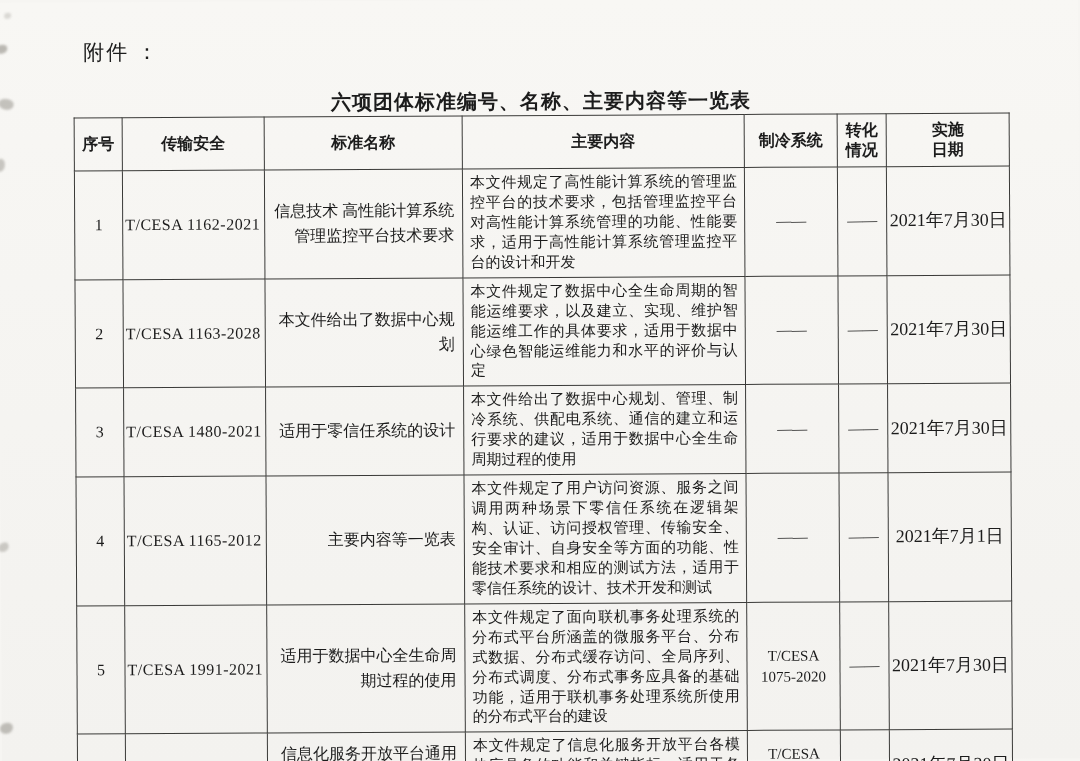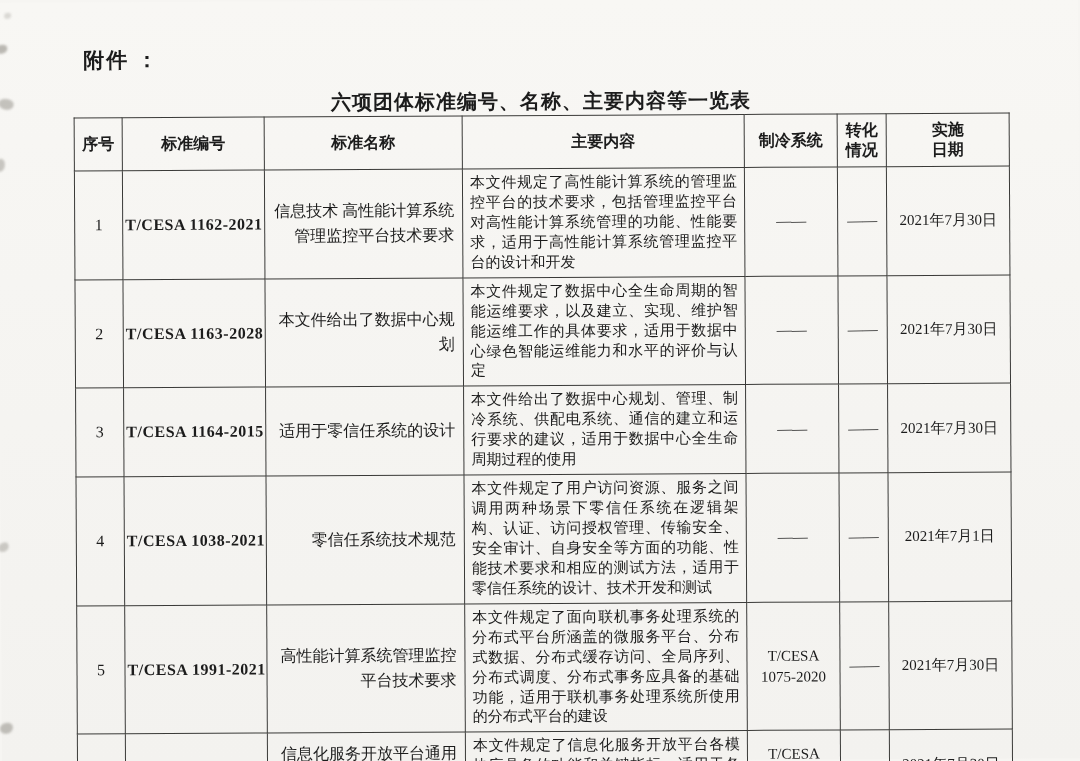--- a/index.html
+++ b/index.html
@@ -17,23 +17,23 @@
   }
   .page {
     position: absolute;
     inset: 0;
     background: linear-gradient(180deg, #f8f7f4 0%, #f5f4f1 55%, #f3f2ef 100%);
     transform: rotate(-0.3deg);
   }
   .attachment {
     position: absolute;
     left: 85px;
-    top: 44px;
+    top: 36px;
     font-size: 21px;
-    font-weight: bold;
+    font-weight: normal;
     letter-spacing: 2px;
   }
   .doc-title {
     position: absolute;
     left: 75px;
     width: 935px;
     top: 88px;
     text-align: center;
     font-size: 20px;
     font-weight: bold;
@@ -61,47 +61,46 @@
     white-space: pre-line;
     line-height: 1.25;
     padding: 6px 2px;
   }
   .std-table thead tr { height: 47px; }
   td.c-seq {
     text-align: center;
     font-size: 16px;
   }
   td.c-code {
-    text-align: center;
+    text-align: left;
     font-size: 16px;
     white-space: nowrap;
     letter-spacing: 0.5px;
     padding: 18px 2px;
-    font-weight: bold;
   }
   td.c-name {
     font-size: 16px;
     line-height: 1.55;
     padding: 3px 8px;
     text-align: right;
   }
   td.c-content {
     font-size: 15px;
     line-height: 1.33;
     text-align: justify;
     padding: 4px 7px;
   }
   td.c-replaces, td.c-conversion, td.c-date {
     text-align: center;
     font-size: 15px;
     white-space: pre-line;
     line-height: 1.4;
     padding: 3px 2px;
   }
-  td.c-date { white-space: nowrap; font-size: 15px; }
+  td.c-date { white-space: nowrap; font-size: 18px; }
   
   .artifact {
     position: absolute;
     background: #716d64;
     border-radius: 60% 40% 55% 45%;
     filter: blur(1px);
   }
   .a1 { left: -3px; top: 42px;  width: 12px; height: 9px;  opacity: .45; }
   .a2 { left: 0px;  top: 96px;  width: 15px; height: 11px; opacity: .38; transform: rotate(20deg); }
   .a3 { left: -4px; top: 156px; width: 10px; height: 13px; opacity: .35; }
@@ -131,21 +130,21 @@
       <col style="width:142px">
       <col style="width:198px">
       <col style="width:282px">
       <col style="width:93px">
       <col style="width:49px">
       <col style="width:123px">
     </colgroup>
     <thead>
       <tr>
         <th>序号</th>
-        <th>标准编号</th>
+        <th>传输安全</th>
         <th>标准名称</th>
         <th>主要内容</th>
         <th>制冷系统</th>
         <th>转化
 情况</th>
         <th>实施
 日期</th>
       </tr>
     </thead>
     <tbody>
@@ -162,40 +161,40 @@
         <td class="c-seq">2</td>
         <td class="c-code">T/CESA 1163-2028</td>
         <td class="c-name">本文件给出了数据中心规划</td>
         <td class="c-content">本文件规定了数据中心全生命周期的智能运维要求，以及建立、实现、维护智能运维工作的具体要求，适用于数据中心绿色智能运维能力和水平的评价与认定</td>
         <td class="c-replaces">——</td>
         <td class="c-conversion">——</td>
         <td class="c-date">2021年7月30日</td>
       </tr>
       <tr style="height:85px">
         <td class="c-seq">3</td>
-        <td class="c-code">T/CESA 1164-2015</td>
+        <td class="c-code">T/CESA 1480-2021</td>
         <td class="c-name">适用于零信任系统的设计</td>
         <td class="c-content">本文件给出了数据中心规划、管理、制冷系统、供配电系统、通信的建立和运行要求的建议，适用于数据中心全生命周期过程的使用</td>
         <td class="c-replaces">——</td>
         <td class="c-conversion">——</td>
         <td class="c-date">2021年7月30日</td>
       </tr>
       <tr style="height:106px">
         <td class="c-seq">4</td>
-        <td class="c-code">T/CESA 1038-2021</td>
-        <td class="c-name">零信任系统技术规范</td>
+        <td class="c-code">T/CESA 1165-2012</td>
+        <td class="c-name">主要内容等一览表</td>
         <td class="c-content">本文件规定了用户访问资源、服务之间调用两种场景下零信任系统在逻辑架构、认证、访问授权管理、传输安全、安全审计、自身安全等方面的功能、性能技术要求和相应的测试方法，适用于零信任系统的设计、技术开发和测试</td>
         <td class="c-replaces">——</td>
         <td class="c-conversion">——</td>
         <td class="c-date">2021年7月1日</td>
       </tr>
       <tr style="height:117px">
         <td class="c-seq">5</td>
         <td class="c-code">T/CESA 1991-2021</td>
-        <td class="c-name">高性能计算系统管理监控平台技术要求</td>
+        <td class="c-name">适用于数据中心全生命周期过程的使用</td>
         <td class="c-content">本文件规定了面向联机事务处理系统的分布式平台所涵盖的微服务平台、分布式数据、分布式缓存访问、全局序列、分布式调度、分布式事务应具备的基础功能，适用于联机事务处理系统所使用的分布式平台的建设</td>
         <td class="c-replaces">T/CESA
 1075-2020</td>
         <td class="c-conversion">——</td>
         <td class="c-date">2021年7月30日</td>
       </tr>
       <tr style="height:62px">
         <td class="c-seq">6</td>
         <td class="c-code">T/CESA 1076-2021</td>
         <td class="c-name">信息化服务开放平台通用技术要求</td>

